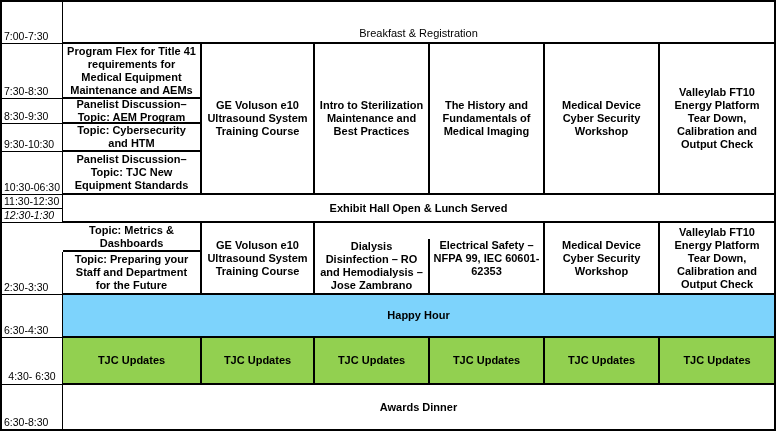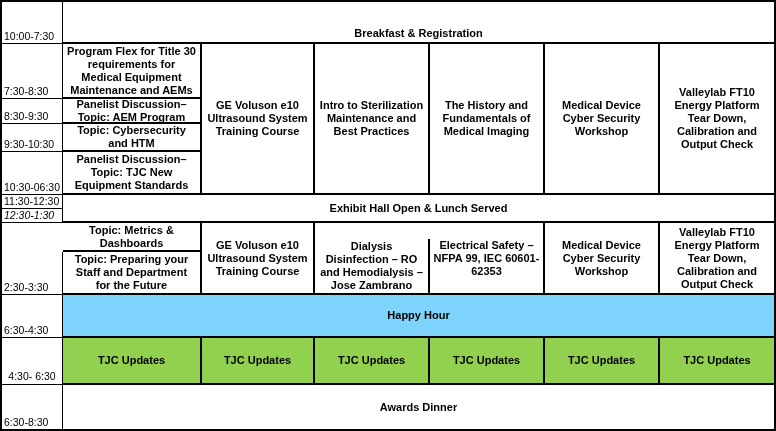--- a/index.html
+++ b/index.html
@@ -36,60 +36,60 @@
     font-weight:normal;
     font-size:10.5px;
     line-height:12px;
     justify-content:flex-start;
     align-items:flex-end;
     text-align:left;
     padding:0 0 1px 2px;
     white-space:nowrap;
   }
   .banner-bottom { align-items:flex-end; padding-bottom:2px; }
-  .regular { font-weight:bold; }
+  .regular { font-weight:normal; }
   .noR { border-right:none; }
   .noB { border-bottom:none; }
   .keynote-cell {
     flex-direction:column;
     justify-content:flex-end;
     align-items:center;
     text-align:center;
     white-space:normal;
     padding:0 1px 1px 1px;
     gap:44px;
   }
   .keynote-label { font-weight:bold; text-decoration:underline; font-size:11px; line-height:13px; }
   .keynote-time { font-weight:normal; font-size:10.5px; line-height:13px; white-space:nowrap; }
 </style>
 </head>
 <body>
 
 <div class="sheet">
 
-  <div class="cell time" style="grid-column:1;grid-row:1;">10:00-7:30</div>
+  <div class="cell time" style="grid-column:1;grid-row:1;">7:00-7:30</div>
   <div class="cell time" style="grid-column:1;grid-row:2;">7:30-8:30</div>
   <div class="cell time" style="grid-column:1;grid-row:3;">8:30-9:30</div>
   <div class="cell time" style="grid-column:1;grid-row:4;">9:30-10:30</div>
   <div class="cell time" style="grid-column:1;grid-row:5;">10:30-06:30</div>
   <div class="cell time" style="grid-column:1;grid-row:6;">11:30-12:30</div>
   <div class="cell time" style="grid-column:1;grid-row:7;font-style:italic;">12:30-1:30</div>
   <div class="cell time" style="grid-column:1;grid-row:9;">2:30-3:30</div>
   <div class="cell time" style="grid-column:1;grid-row:10;">6:30-4:30</div>
 
   <div class="cell time keynote-cell" style="grid-column:1;grid-row:11;">
     <span class="keynote-label">Keynote Speaker</span>
     <span class="keynote-time">4:30- 6:30</span>
   </div>
 
   <div class="cell time noB" style="grid-column:1;grid-row:12;">6:30-8:30</div>
 
   <div class="cell regular noR banner-bottom" style="grid-column:2/8;grid-row:1;">Breakfast &amp; Registration</div>
 
-  <div class="cell" style="grid-column:2;grid-row:2;">Program Flex for Title 30
+  <div class="cell" style="grid-column:2;grid-row:2;">Program Flex for Title 41
 requirements for
 Medical Equipment
 Maintenance and AEMs</div>
   <div class="cell" style="grid-column:2;grid-row:3;">Panelist Discussion–
 Topic: AEM Program</div>
   <div class="cell" style="grid-column:2;grid-row:4;">Topic: Cybersecurity
 and HTM</div>
   <div class="cell" style="grid-column:2;grid-row:5;">Panelist Discussion–
 Topic: TJC New
 Equipment Standards</div>

